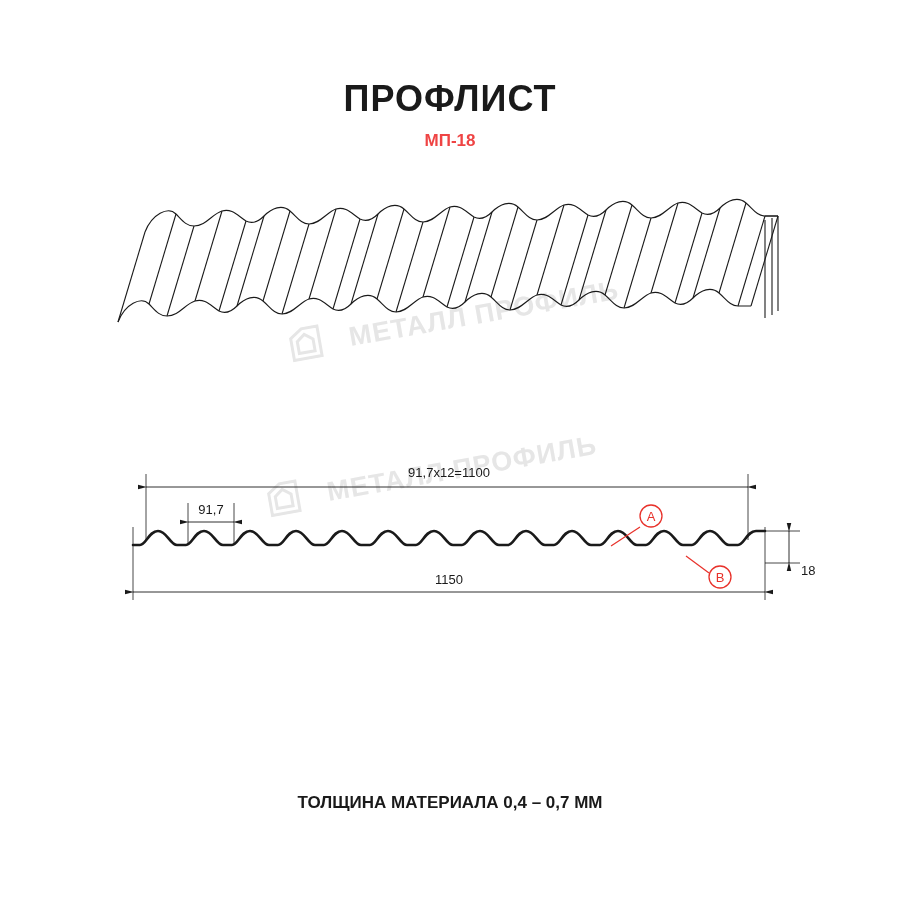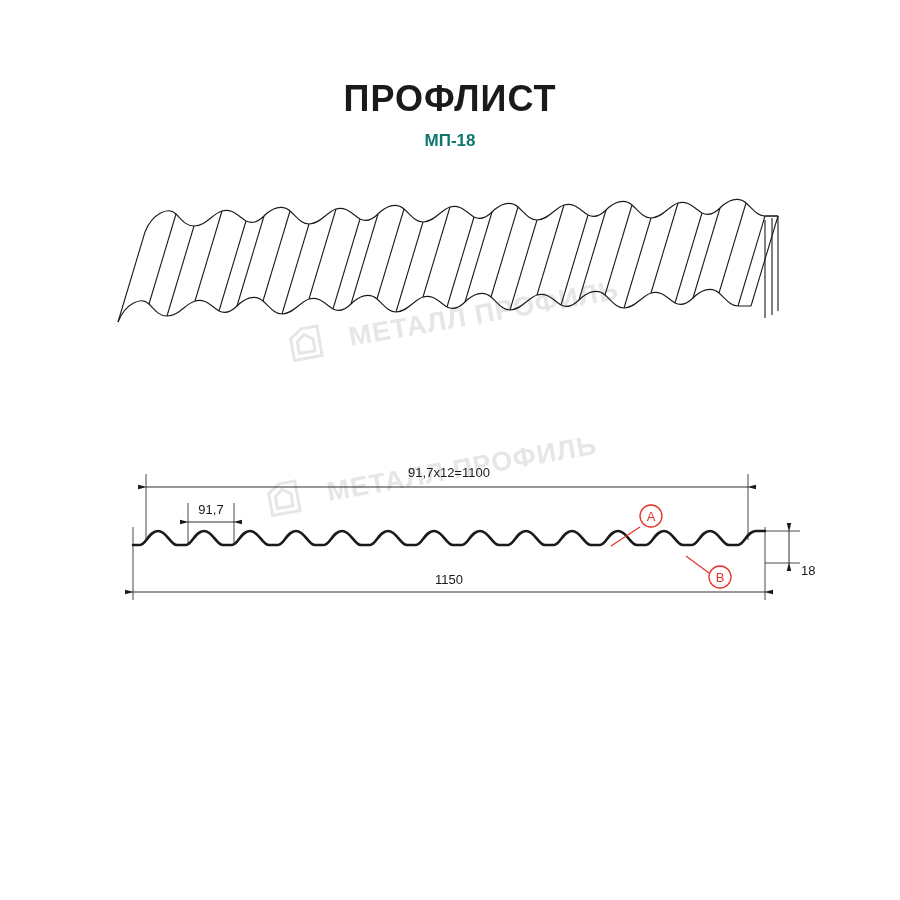--- a/index.html
+++ b/index.html
@@ -32,21 +32,21 @@
     color: #1a1a1a;
   }
   .subtitle {
     position: absolute;
     top: 131px;
     left: 0;
     width: 900px;
     text-align: center;
     font-size: 17px;
     font-weight: bold;
-    color: #0f766e;
+    color: #ef4444;
   }
   .footnote {
     position: absolute;
     top: 793px;
     left: 0;
     width: 900px;
     text-align: center;
     font-size: 17px;
     font-weight: bold;
     color: #1a1a1a;
@@ -308,14 +308,15 @@
       <text class="callout-text" x="720" y="582" text-anchor="middle">B</text>
     </g>
 
     <text class="dim-text" x="449" y="477" text-anchor="middle">91,7х12=1100</text>
     <text class="dim-text" x="211" y="514" text-anchor="middle">91,7</text>
     <text class="dim-text" x="449" y="584" text-anchor="middle">1150</text>
     <text class="dim-text" x="801" y="575" text-anchor="start">18</text>
 
   </svg>
 
+  <div class="footnote">ТОЛЩИНА МАТЕРИАЛА 0,4 – 0,7 ММ</div>
 
 </div>
 
 </body></html>

